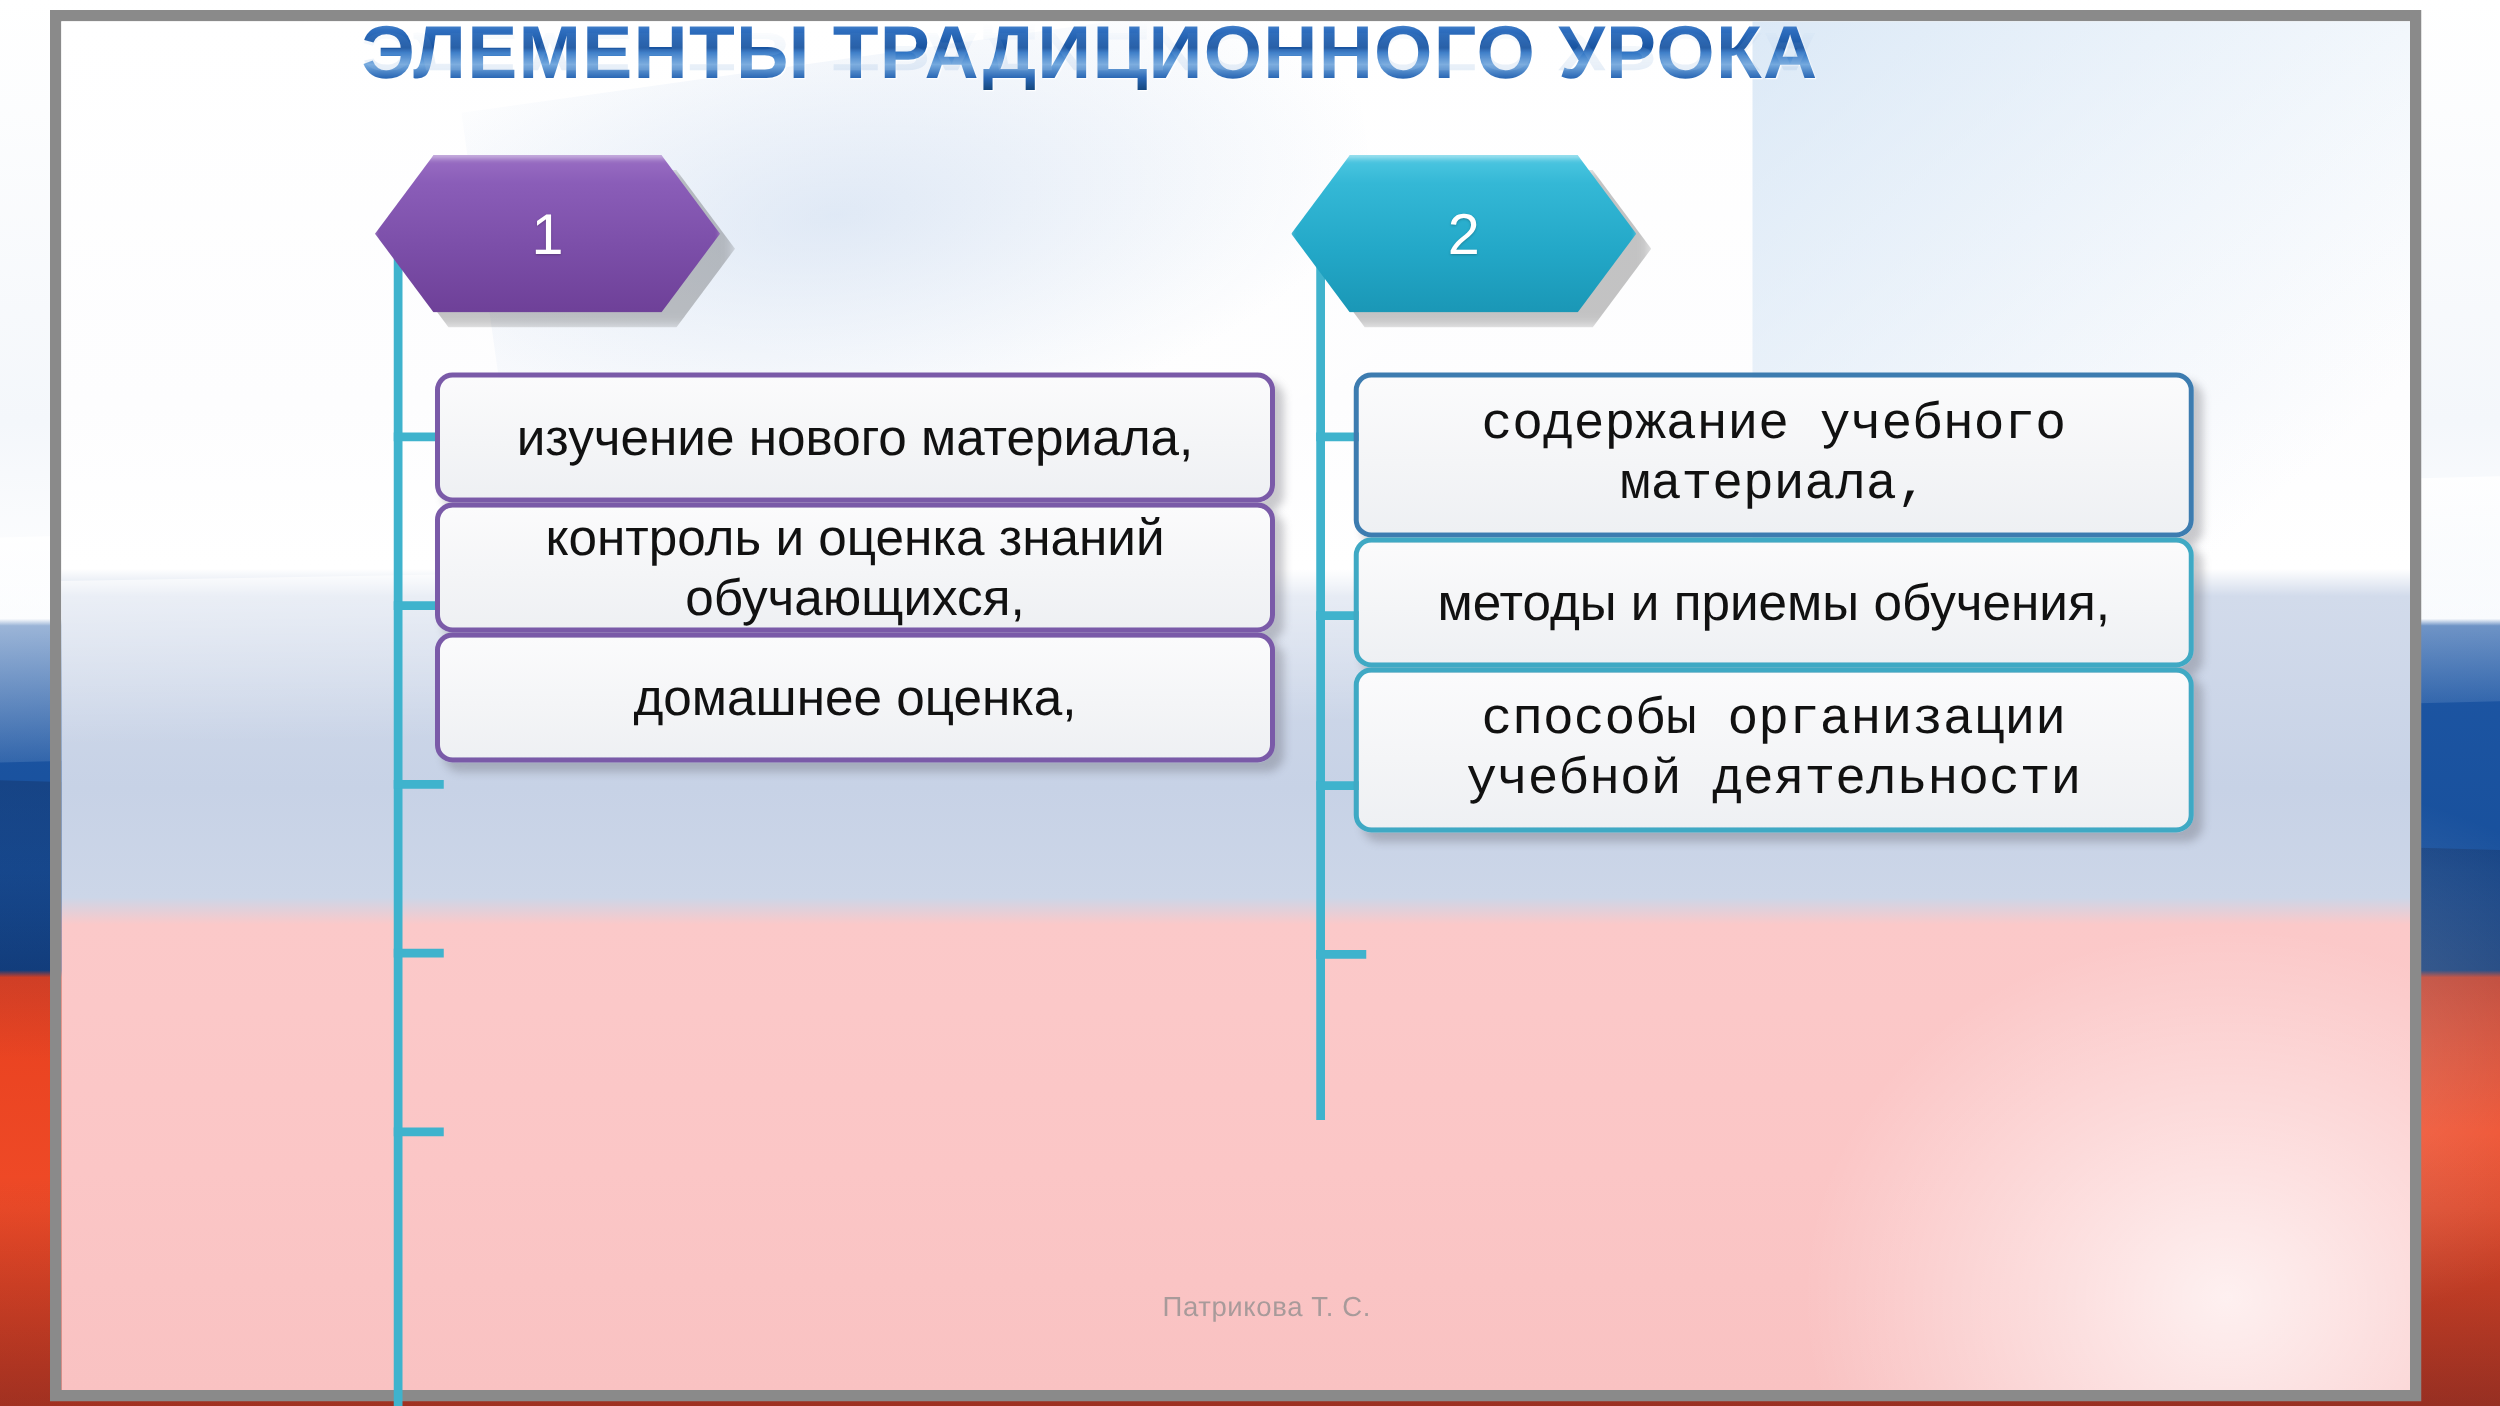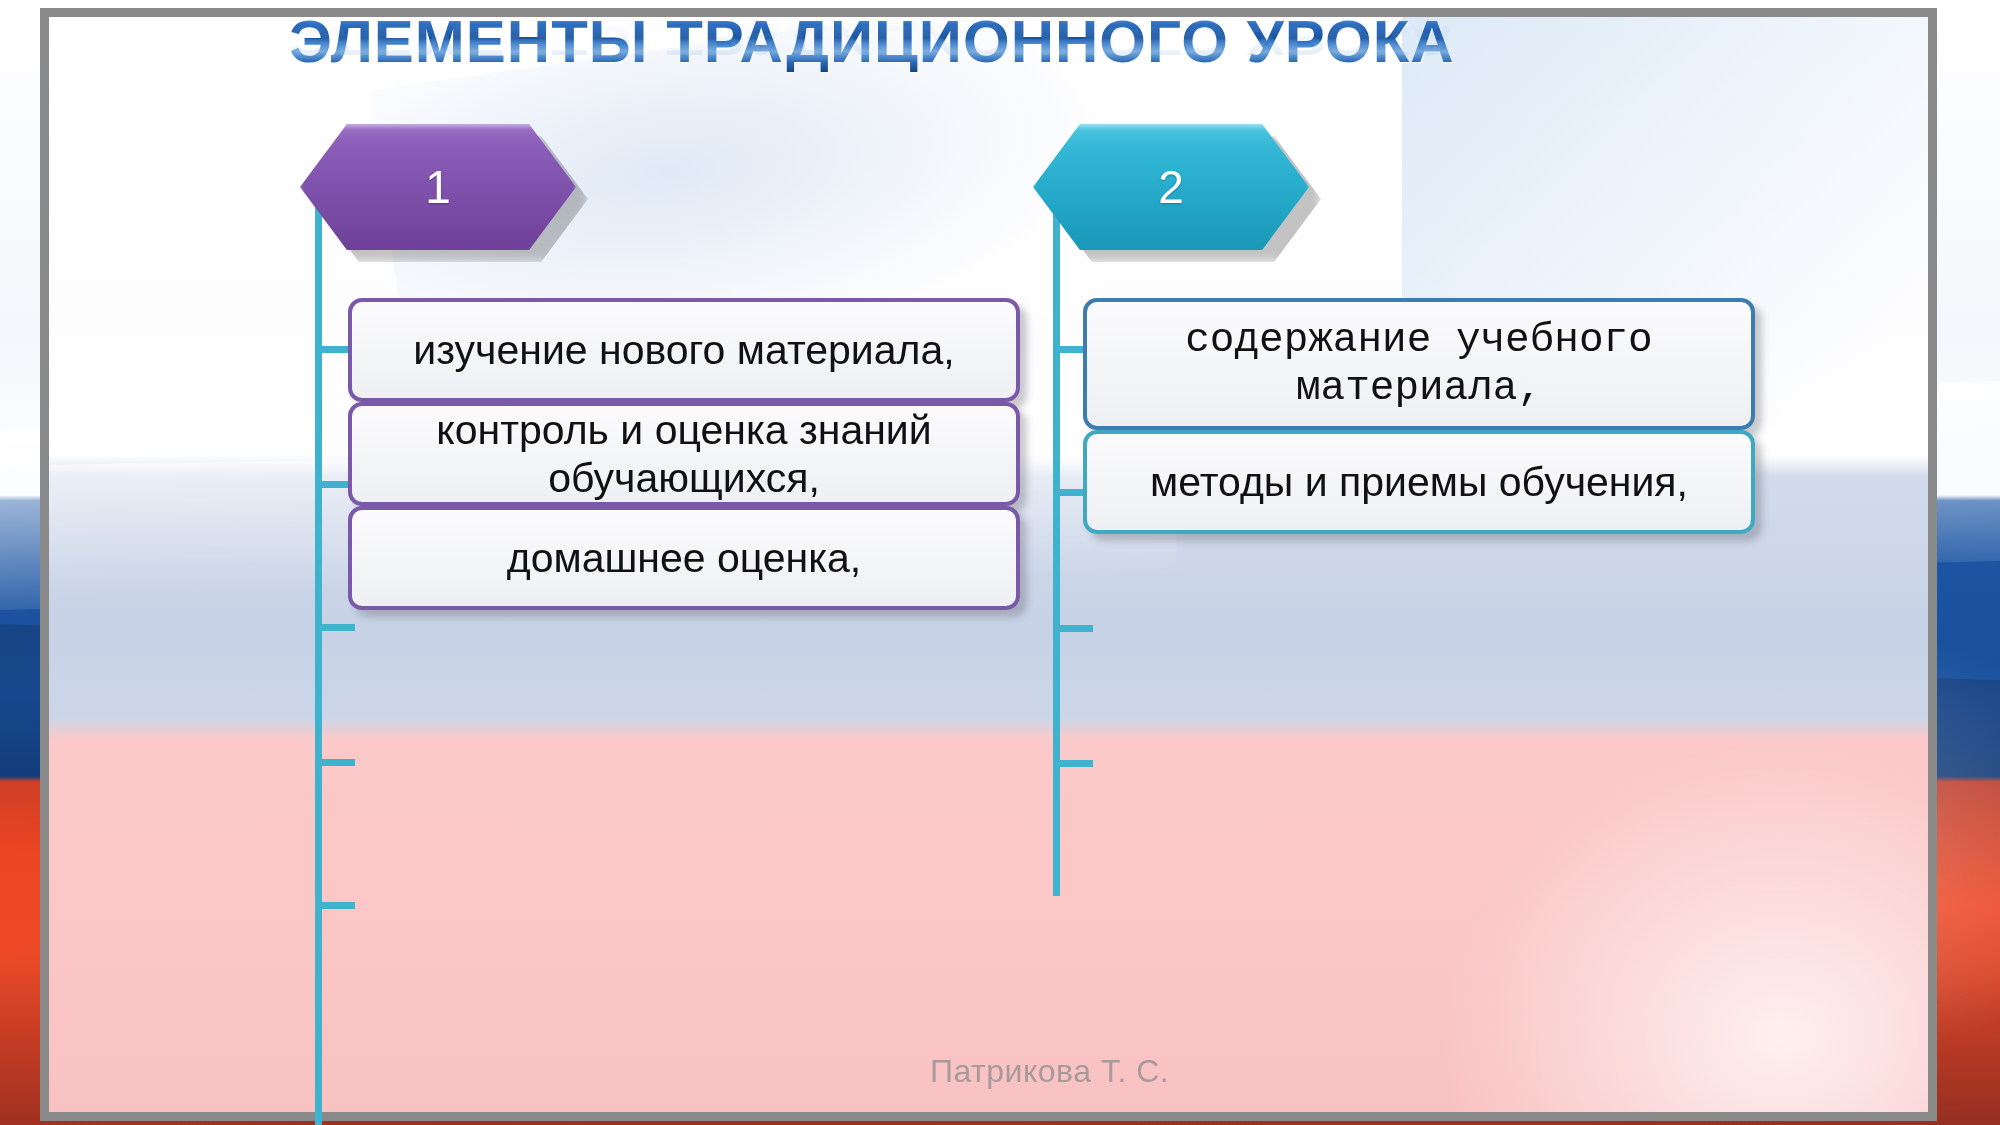--- a/index.html
+++ b/index.html
@@ -286,26 +286,25 @@
     box-shadow: 7px 7px 7px rgba(90,90,100,0.32);
   }
   .h104 { height: 104px; }
   .h118 { height: 132px; font-family: Liberation Mono, monospace; }
 
   
   .watermark {
     position: absolute;
     left: 930px;
     top: 1033px;
-    font-size: 32px;
+    font-size: 22px;
     color: #8d8d8d;
     opacity: 0.75;
     letter-spacing: 0.5px;
     white-space: nowrap;
-    margin-top: 20px;
   }
 </style>
 </head>
 <body>
 
 <div id="stage">
 
   <div class="flag-outer">
     <div class="glow-tl"></div>
     <div class="wave-a"></div>
@@ -365,17 +364,20 @@
     </div>
   </div>
 
   <div class="col col-right">
     <div class="node node-blue h118">
       <span>содержание учебного материала,</span>
     </div>
     <div class="node node-teal h104">
       <span>методы и приемы обучения,</span>
     </div>
+    <div class="node node-teal h118">
+      <span>способы организации учебной деятельности</span>
+    </div>
   </div>
 
   <div class="watermark">Патрикова Т. С.</div>
 
 </div>
 
 </body></html>

